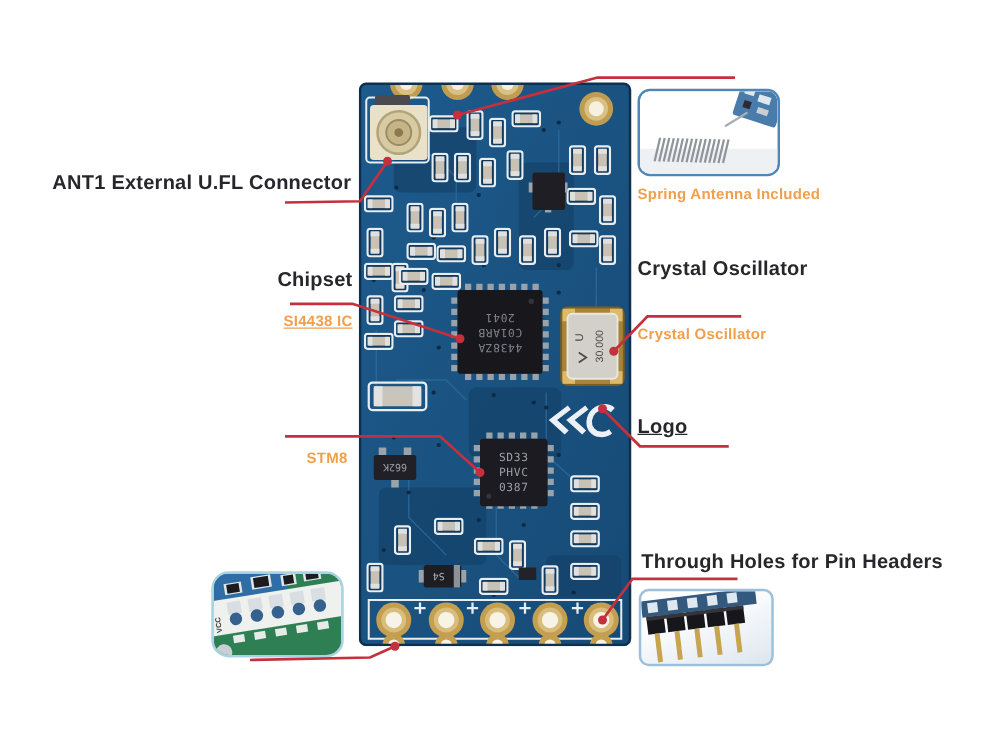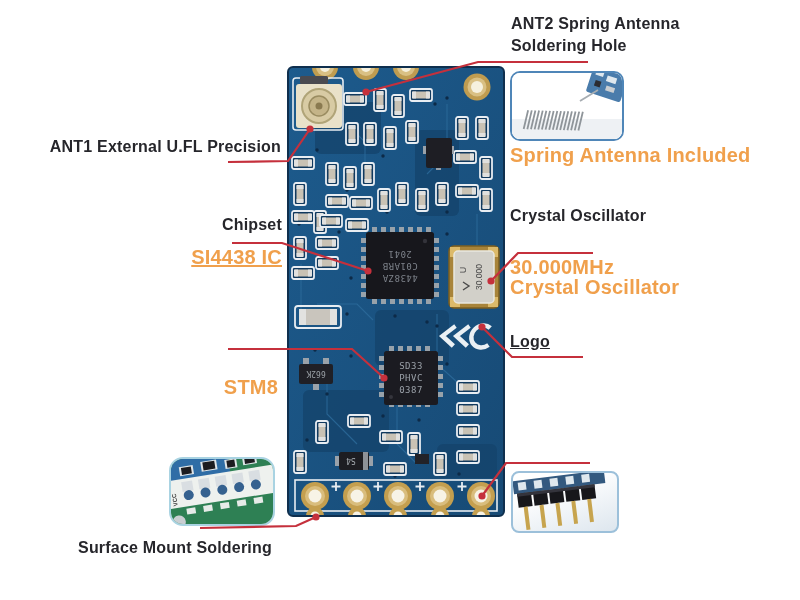--- a/index.html
+++ b/index.html
@@ -5,21 +5,21 @@
   html,body{margin:0;padding:0;background:#fff;}
   .stage{
     position:relative;width:800px;height:600px;background:#ffffff;overflow:hidden;
     font-family:"Liberation Sans",sans-serif;
   }
   .lbl{
     position:absolute;color:#26262b;font-size:16px;font-weight:600;
     line-height:22px;letter-spacing:.2px;white-space:nowrap;
   }
   .sub{
-    position:absolute;color:#f0a04c;font-size:20px;font-weight:600;
+    position:absolute;color:#f0a04c;font-size:12px;font-weight:600;
     line-height:20px;letter-spacing:.2px;white-space:nowrap;
   }
   .center{text-align:center;white-space:normal;}
   .thumb{
     position:absolute;background:#fff;box-sizing:border-box;overflow:hidden;
   }
   .thumb svg{display:block;}
   #antenna-box{left:510px;top:71px;width:114px;height:70px;border:2px solid #4f86b8;border-radius:10px;}
   #pinheader-box{left:511px;top:471px;width:108px;height:62px;border:2px solid #9cc0da;border-radius:8px;
     background:linear-gradient(160deg,#ffffff 30%,#dde6ee 100%);}
@@ -484,40 +484,35 @@
       <circle cx="310" cy="129" r="3.6"></circle>
       <circle cx="368" cy="271" r="3.6"></circle>
       <circle cx="384" cy="378" r="3.6"></circle>
       <circle cx="491" cy="281" r="3.6"></circle>
       <circle cx="482" cy="327" r="3.6"></circle>
       <circle cx="482" cy="496" r="3.6"></circle>
       <circle cx="316" cy="517" r="3.6"></circle>
     </g>
   </svg>
 
-  <div class="lbl" style="left:511px;top:13px;">
-    <div>ANT2 Spring Antenna</div>
-    <div>Soldering Hole</div>
-  </div>
-
-  <div class="lbl" style="right:519px;top:136px;">ANT1 External U.FL Precision</div>
+
+  <div class="lbl" style="right:519px;top:136px;">ANT1 External U.FL Connector</div>
 
   <div class="lbl" style="right:518px;top:214px;margin-left:28px;">Chipset</div>
   <div class="sub" style="right:518px;top:247px;text-decoration:underline;">SI4438 IC</div>
 
   <div class="lbl" style="left:510px;top:205px;">
     <div>Crystal Oscillator</div>
   </div>
   <div class="sub" style="left:510px;top:257px;">
-    <div>30.000MHz</div>
     <div>Crystal Oscillator</div>
   </div>
 
-  <div class="sub" style="right:522px;top:377px;">STM8</div>
+  <div class="sub" style="right:522px;top:356px;">STM8</div>
 
   <div class="lbl" style="left:510px;top:331px;text-decoration:underline;">Logo</div>
 
+  <div class="lbl" style="left:513px;top:439px;">Through Holes for Pin Headers</div>
 
   <div class="lbl center" style="left:45px;top:537px;width:260px;line-height:21px;">
-    <div>Surface Mount Soldering</div>
   </div>
 
 </div>
 
 </body></html>

